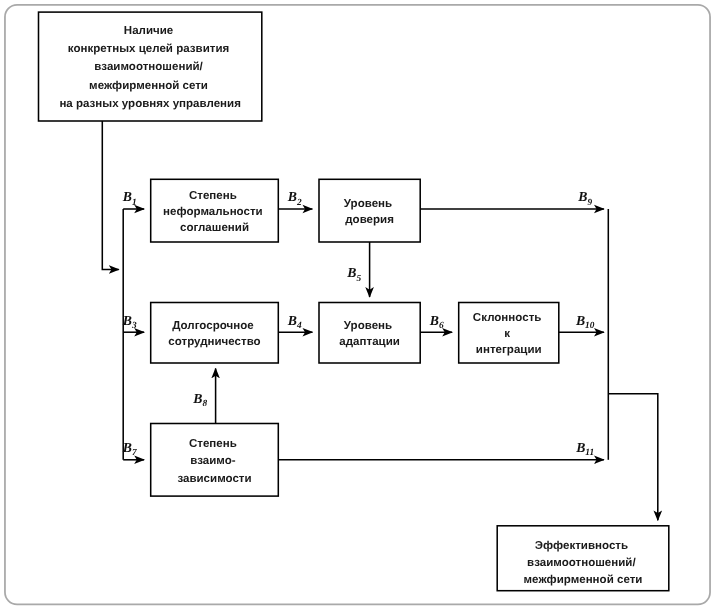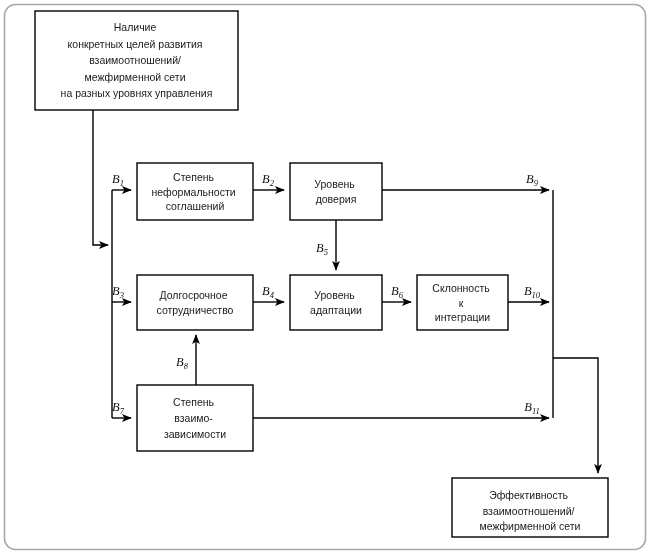--- a/index.html
+++ b/index.html
@@ -9,20 +9,21 @@
   }
   body {
     font-family: "Liberation Sans", sans-serif;
   }
   #canvas {
     position: relative;
     width: 650px;
     height: 554px;
     background: #ffffff;
     overflow: hidden;
+    font-weight: bold;
   }
   #diagram-svg {
     display: block;
     width: 650px;
     height: 554px;
   }
   .frame {
     fill: none;
     stroke: #a9a9a9;
     stroke-width: 1.6;

